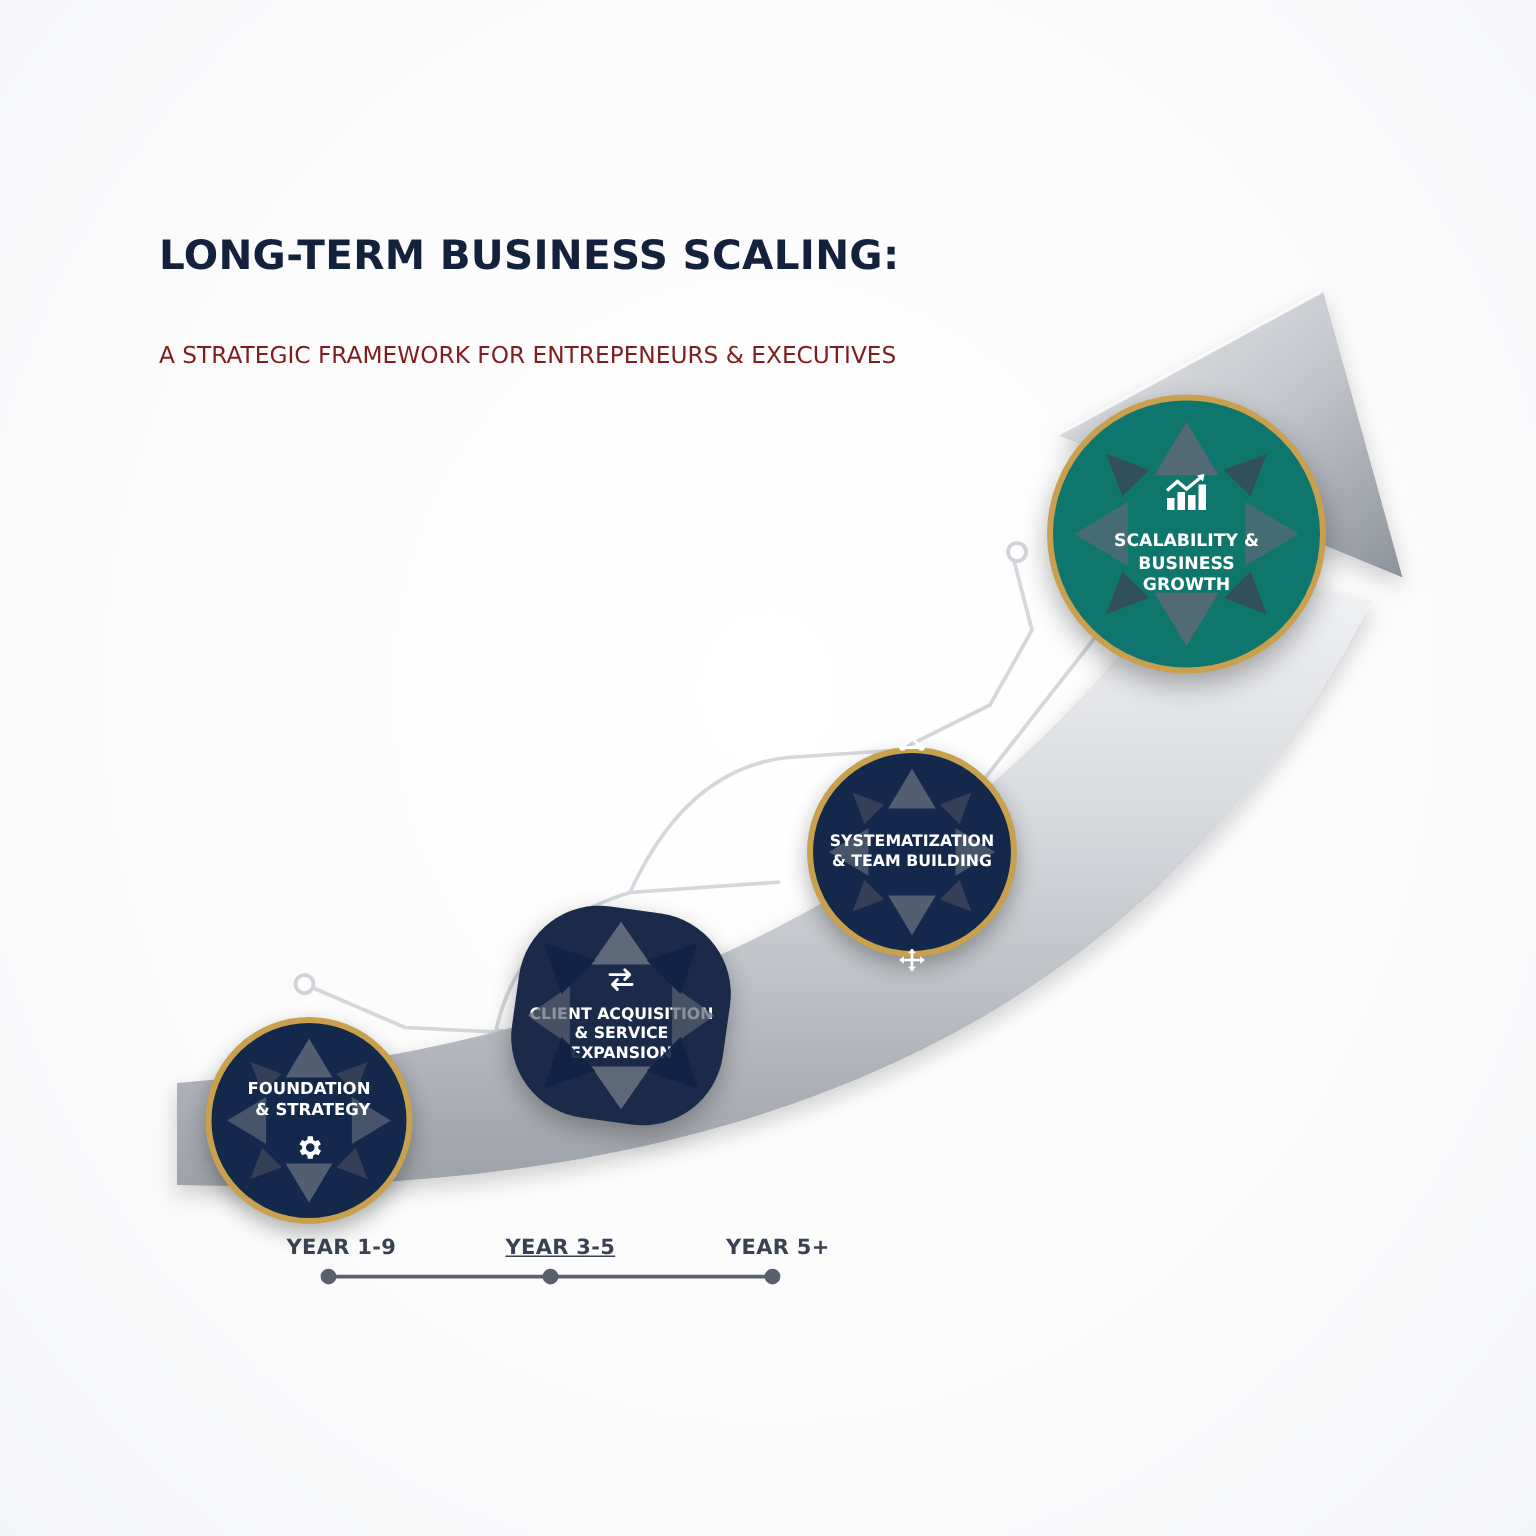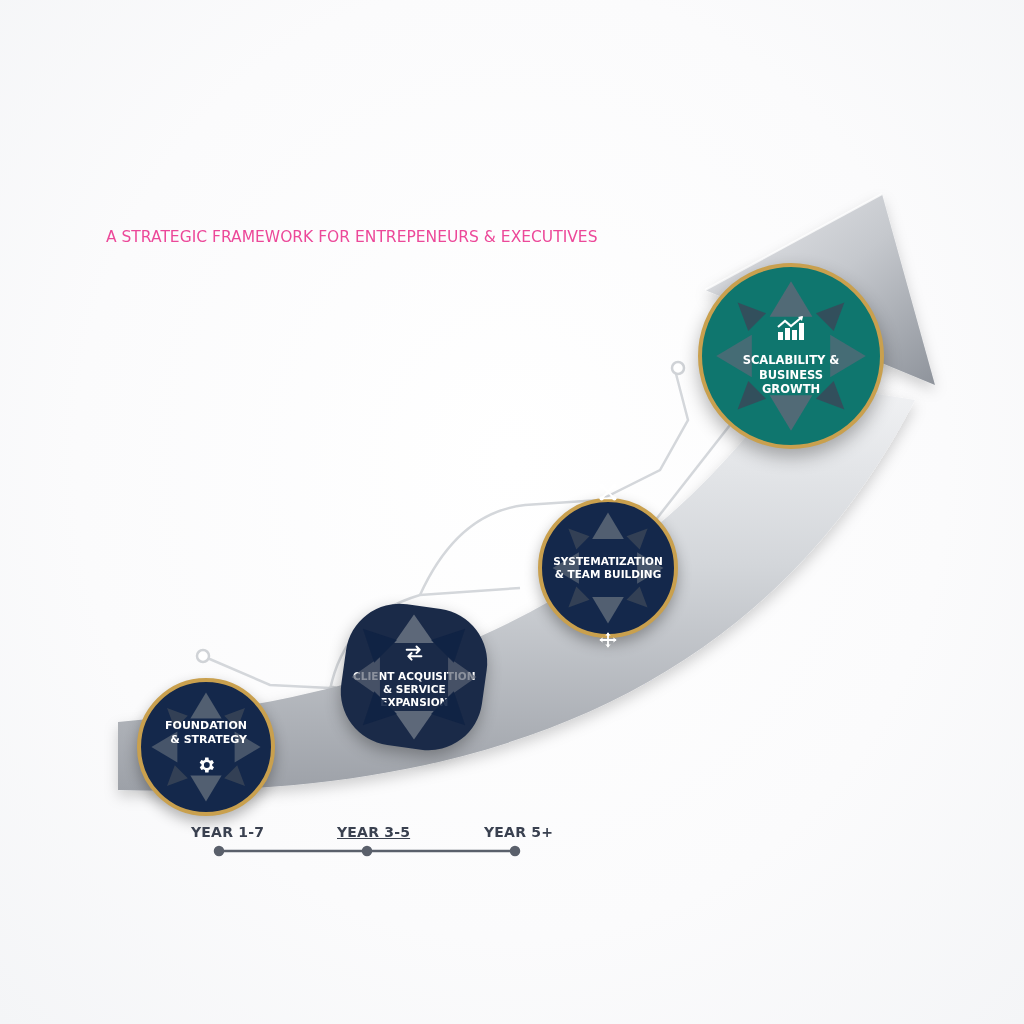--- a/index.html
+++ b/index.html
@@ -1,35 +1,35 @@
 <!DOCTYPE html>
 <html><head>
 <meta charset="utf-8">
 <style>
   html,body{margin:0;padding:0;background:#ffffff;}
   body{width:1024px;height:1024px;position:relative;overflow:hidden;font-family:"Liberation Sans","DejaVu Sans",sans-serif;
     background:radial-gradient(ellipse at 50% 45%,#ffffff 0%,#fbfbfc 60%,#f4f5f7 100%);}
   .title{position:absolute;left:106px;top:152px;margin:0;color:#14213d;font-family:"DejaVu Sans","Liberation Sans",sans-serif;
     font-weight:bold;font-size:27px;line-height:38px;letter-spacing:0.2px;}
-  .subtitle{position:absolute;left:106px;top:228px;margin:0;color:#ec4899;font-family:"DejaVu Sans","Liberation Sans",sans-serif;
+  .subtitle{position:absolute;left:106px;top:228px;margin:0;color:#7f1d1d;font-family:"DejaVu Sans","Liberation Sans",sans-serif;
     font-size:15.5px;letter-spacing:0px;}
   svg.bg{position:absolute;left:0;top:0;}
   .badge{position:absolute;border-radius:50%;display:flex;flex-direction:column;align-items:center;justify-content:center;
     color:#ffffff;font-family:"DejaVu Sans","Liberation Sans",sans-serif;font-weight:bold;text-align:center;}
   .badge .lbl{position:relative;z-index:2;line-height:1.25;}
   .badge .ico{position:relative;z-index:2;}
   .badge svg.facet{position:absolute;left:0;top:0;width:100%;height:100%;z-index:1;}
   .year{position:absolute;top:824px;color:#3a4150;font-family:"DejaVu Sans","Liberation Sans",sans-serif;font-size:14px;font-weight:bold;letter-spacing:0.2px;}
 </style>
 </head>
 <body>
 
 <div>
   <h1 class="title">
-    <br>
+    <span>LONG-TERM BUSINESS SCALING:</span><br>
   </h1>
   <p class="subtitle">A STRATEGIC FRAMEWORK FOR ENTREPENEURS &amp; EXECUTIVES</p>
 </div>
 
 <svg class="bg" width="1024" height="1024" viewBox="0 0 1024 1024">
   <defs>
     <linearGradient id="arrowBody" x1="0" y1="0" x2="0" y2="1">
       <stop offset="0" stop-color="#f2f3f5"></stop>
       <stop offset="0.45" stop-color="#d3d6da"></stop>
       <stop offset="1" stop-color="#9da1a8"></stop>
@@ -171,16 +171,16 @@
       </svg>
   </div>
   <div class="lbl" style="font-size:11.5px;">
     <div>SCALABILITY &amp;</div>
     <div>BUSINESS</div>
     <div>GROWTH</div>
   </div>
 </div>
 
 <div>
-  <span class="year" style="left:191px;">YEAR 1-7</span>
+  <span class="year" style="left:191px;">YEAR 1-9</span>
   <span class="year" style="left:337px;text-decoration:underline;">YEAR 3-5</span>
   <span class="year" style="left:484px;">YEAR 5+</span>
 </div>
 
 </body></html>

